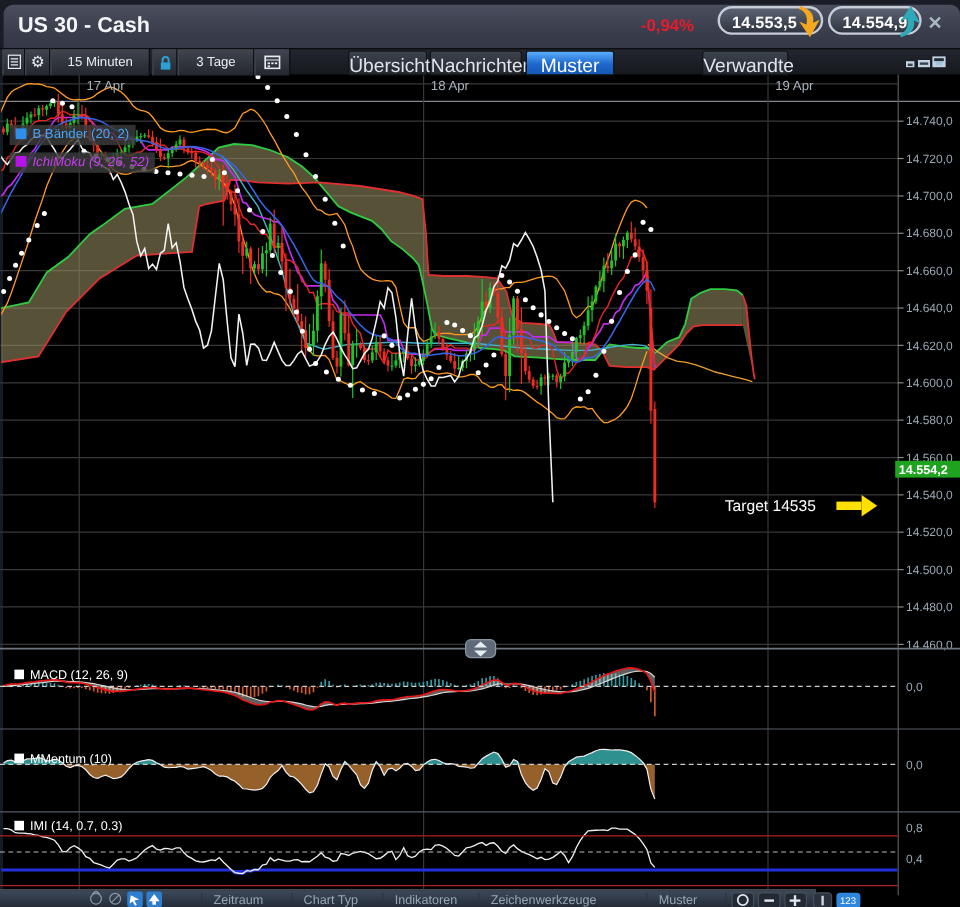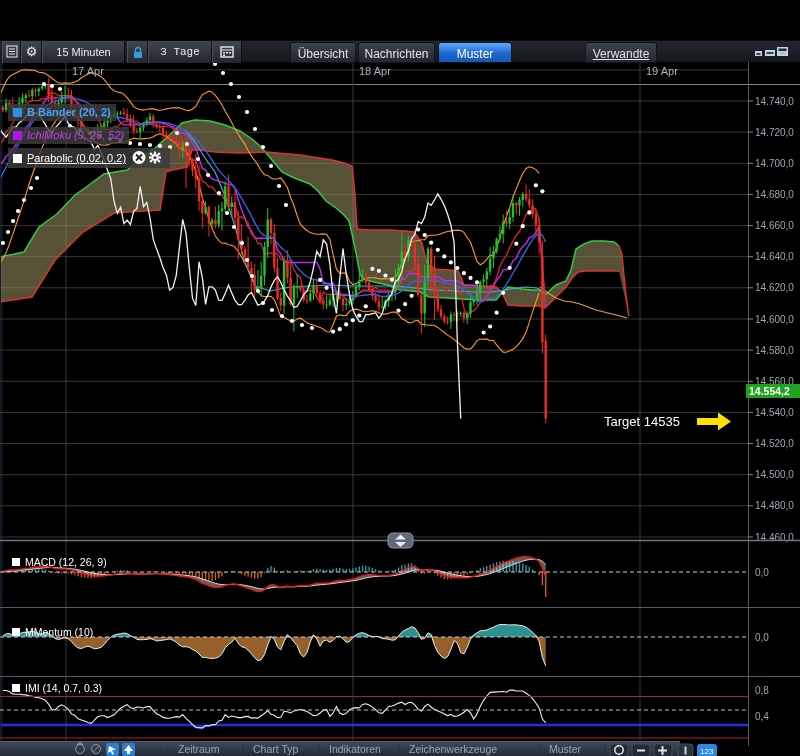--- a/index.html
+++ b/index.html
@@ -6,21 +6,21 @@
 #titlebar{position:absolute;left:0;top:0;width:800px;height:40px;background:#1a1d25;}
 #titlepanel{position:absolute;left:3px;top:4px;width:797px;height:36px;border-radius:8px 8px 0 0;background:linear-gradient(#4a4e5e,#3a3e4c 60%,#343847);}
 #title{position:absolute;left:15px;top:11px;font-size:18px;font-weight:bold;color:#f4f6fa;}
 #pct{position:absolute;left:534px;top:13px;font-size:14px;font-weight:bold;color:#e81a2e;}
 .pricebtn{position:absolute;top:5px;height:24px;border-radius:12px;border:2px solid #c6cdd8;background:linear-gradient(#5a6272,#2f3440);color:#fff;font-size:13.5px;font-weight:bold;text-align:left;padding:4px 0 0 10px;letter-spacing:0.2px;}
 #btn1{left:598px;width:88px;}
 #btn2{left:690px;width:78px;}
 #closex{position:absolute;left:773px;top:10px;font-size:15px;font-weight:bold;color:#aab4c2;}
 #toolrow{position:absolute;left:0;top:40px;width:800px;height:22px;background:linear-gradient(#23262e,#15181d);border-top:1px solid #0b0d11;}
 .tbtn{position:absolute;top:0;height:22px;background:linear-gradient(#40454f,#23262d);border-right:1px solid #0b0d11;border-left:1px solid #4a4f58;color:#e8ecf2;font-size:11px;text-align:center;padding-top:5px;}
-.tab{position:absolute;top:1px;height:21px;border-radius:3px 3px 0 0;background:linear-gradient(#3d434d,#22262d);color:#dde4ec;font-size:12px;text-align:center;padding-top:4px;border:1px solid #11141a;}
+.tab{position:absolute;top:1px;height:21px;border-radius:3px 3px 0 0;background:linear-gradient(#3d434d,#22262d);color:#dde4ec;font-size:16px;text-align:center;padding-top:4px;border:1px solid #11141a;}
 .tab.act{background:linear-gradient(#5caefc,#1d67cd 55%,#1558b4);color:#fff;}
 #winicons{position:absolute;left:755px;top:4px;}
 #chart{position:absolute;left:0;top:0;}
 #botbar{position:absolute;left:0;top:741px;width:680px;height:15px;background:linear-gradient(#3e4a5a,#232b37);border-top:1px solid #55606e;}
 .legend{position:absolute;background:rgba(60,60,60,0.82);font-size:11px;padding:2px 5px 3px 5px;color:#fff;}
 .sq{display:inline-block;width:9px;height:9px;margin-right:5px;position:relative;top:1px;}
 svg text.ax{font-size:10px;fill:#9aa7b4;}
 svg text.dt{font-size:11px;fill:#a8b2bc;}
 svg text.pl{font-size:10.5px;fill:#fff;}
 svg text.tg{font-size:13px;fill:#fff;}
@@ -736,75 +736,72 @@
 <rect x="12" y="628" width="8" height="8" fill="#fff"></rect>
       <text x="25" y="636" class="pl">MMentum (10)</text>
 <rect x="12" y="684" width="8" height="8" fill="#fff"></rect>
       <text x="25" y="692" class="pl">IMI (14, 0.7, 0.3)</text>
 <text x="604" y="425.5" class="tg">Target 14535</text>
 <rect x="697" y="418" width="21" height="7" fill="#ffe000"></rect>
 <path d="M718 412.5 L731 421.5 L718 430.5 Z" fill="#ffe000"></path>
 <rect x="746" y="384" width="54" height="14" fill="#1fa21f"></rect>
 <text x="749" y="395" class="gb">14.554,2</text>
 </svg>
+<div id="titlebar">
+      <div id="titlepanel"></div>
+      <div id="title">US 30 - Cash</div>
+<div id="pct">-0,94%</div>
+<div class="pricebtn" id="btn1">14.553,5</div>
+<div class="pricebtn" id="btn2">14.554,9</div>
+<svg style="position:absolute;left:664px;top:3px" width="22" height="30">
+        <path d="M3 2 C12 5 15 10 13.5 16 L19 13.5 L11 28 L2 15 L8 17.5 C9.5 11 7 6 1.5 4.5 Z" fill="#f5a81e"></path>
+      </svg>
+<svg style="position:absolute;left:748px;top:3px" width="22" height="30">
+        <path d="M3 28 C12 25 15 20 13.5 14 L19 16.5 L11 2 L2 15 L8 12.5 C9.5 19 7 24 1.5 25.5 Z" fill="#2fa8b8"></path>
+      </svg>
+<div id="closex">✕</div>
+</div>
 <div id="toolrow">
 <div class="tbtn" style="left:2px;width:19px;"><svg width="12" height="13" style="margin-top:-1px">
           <rect x="1" y="1" width="10" height="11" fill="none" stroke="#e8ecf2"></rect>
           <line x1="3" y1="4" x2="9" y2="4" stroke="#e8ecf2"></line>
           <line x1="3" y1="6.5" x2="9" y2="6.5" stroke="#e8ecf2"></line>
           <line x1="3" y1="9" x2="9" y2="9" stroke="#e8ecf2"></line>
         </svg></div>
 <div class="tbtn" style="left:21px;width:21px;padding-top:3px;font-size:13px;">⚙</div>
 <div class="tbtn" style="left:42px;width:83px;">15 Minuten</div>
 <div class="tbtn" style="left:127px;width:21px;"><svg width="12" height="13" style="margin-top:0">
           <rect x="2" y="6" width="8" height="6" fill="#2e9fd0"></rect>
           <path d="M3.5 6 V4 a2.5 2.5 0 0 1 5 0 V6" fill="none" stroke="#2e9fd0" stroke-width="1.6"></path>
         </svg></div>
-<div class="tbtn" style="left:148px;width:64px;font-family:Liberation Mono, monospace;">3 Tage</div>
+<div class="tbtn" style="left:148px;width:64px;">3 Tage</div>
 <div class="tbtn" style="left:212px;width:30px;"><svg width="14" height="13" style="margin-top:-1px">
           <rect x="1" y="2" width="12" height="10" fill="none" stroke="#e8ecf2" stroke-width="1.4"></rect>
           <line x1="1" y1="5" x2="13" y2="5" stroke="#e8ecf2"></line>
           <rect x="3" y="7" width="2" height="1.5" fill="#e8ecf2"></rect>
           <rect x="6" y="7" width="2" height="1.5" fill="#e8ecf2"></rect>
           <rect x="9" y="7" width="2" height="1.5" fill="#e8ecf2"></rect>
           <rect x="3" y="9.5" width="2" height="1.5" fill="#e8ecf2"></rect>
         </svg></div>
 <div class="tab" style="left:290px;width:66px;">Übersicht</div>
 <div class="tab" style="left:358px;width:77px;">Nachrichten</div>
 <div class="tab act" style="left:438px;width:74px;">Muster</div>
-<div class="tab" style="left:585px;width:72px;text-decoration:underline;">Verwandte</div>
+<div class="tab" style="left:585px;width:72px;">Verwandte</div>
 <div id="winicons"><svg width="40" height="14">
 <rect x="0" y="6" width="7" height="5" fill="#c3d3e3"></rect>
           <rect x="1.5" y="8" width="4" height="2" fill="#39414e"></rect>
 <rect x="10" y="5" width="10" height="6" fill="#c3d3e3"></rect>
           <rect x="11.5" y="7" width="7" height="2" fill="#39414e"></rect>
 <rect x="22" y="2" width="11" height="9" fill="#c3d3e3"></rect>
           <rect x="23.5" y="3.5" width="8" height="2.5" fill="#232b36"></rect>
           <rect x="24.5" y="6.5" width="6" height="3" fill="#9fc3dd"></rect>
 </svg></div>
 </div>
-<div class="legend" style="left:8px;top:104px;color:#49a3f5;font-weight:bold;"><span class="sq" style="background:#2f8fe8;"></span>B Bänder (20, 2)</div>
+<div class="legend" style="left:8px;top:104px;color:#49a3f5;"><span class="sq" style="background:#2f8fe8;"></span>B Bänder (20, 2)</div>
 <div class="legend" style="left:8px;top:127px;color:#c73ef0;font-style:italic;"><span class="sq" style="background:#b514e8;"></span>IchiMoku (9, 26, 52)</div>
-<div class="legend" style="left:8px;top:148px;color:#fff;"><span class="sq" style="background:#fff;"></span><span style="text-decoration:underline;">Parabolic (0,02, 0,2)</span>
-<svg width="33" height="15" style="vertical-align:-3px;margin-left:3px;">
-        <circle cx="7" cy="7.5" r="6.5" fill="#fff"></circle>
-        <path d="M4 4.5 L10 10.5 M10 4.5 L4 10.5" stroke="#222" stroke-width="1.8"></path>
-        <g fill="#fff">
-          <circle cx="23" cy="7.5" r="3.6"></circle>
-          <circle cx="23" cy="7.5" r="1.6" fill="#3e3e3e"></circle>
-          <rect x="21.9" y="1.5" width="2.2" height="2.7"></rect>
-          <rect x="21.9" y="10.8" width="2.2" height="2.7"></rect>
-          <rect x="17" y="6.4" width="2.7" height="2.2"></rect>
-          <rect x="26.3" y="6.4" width="2.7" height="2.2"></rect>
-          <rect x="18.1" y="2.6" width="2.2" height="2.7" transform="rotate(-45 19.2 4)"></rect>
-          <rect x="25.7" y="9.7" width="2.2" height="2.7" transform="rotate(-45 26.8 11)"></rect>
-          <rect x="25.7" y="2.6" width="2.2" height="2.7" transform="rotate(45 26.8 4)"></rect>
-          <rect x="18.1" y="9.7" width="2.2" height="2.7" transform="rotate(45 19.2 11)"></rect>
-        </g>
-      </svg></div>
 <div id="botbar">
 <svg width="800" height="15">
 <g stroke="#8a98a8" fill="none">
           <circle cx="80" cy="7" r="4.5"></circle>
           <path d="M77 3 L80 0.5 L83 3" stroke-width="1.2"></path>
         </g>
 <g stroke="#8a98a8" fill="none">
           <circle cx="96" cy="7" r="4.5"></circle>
           <line x1="93" y1="10" x2="99" y2="4"></line>
         </g>

